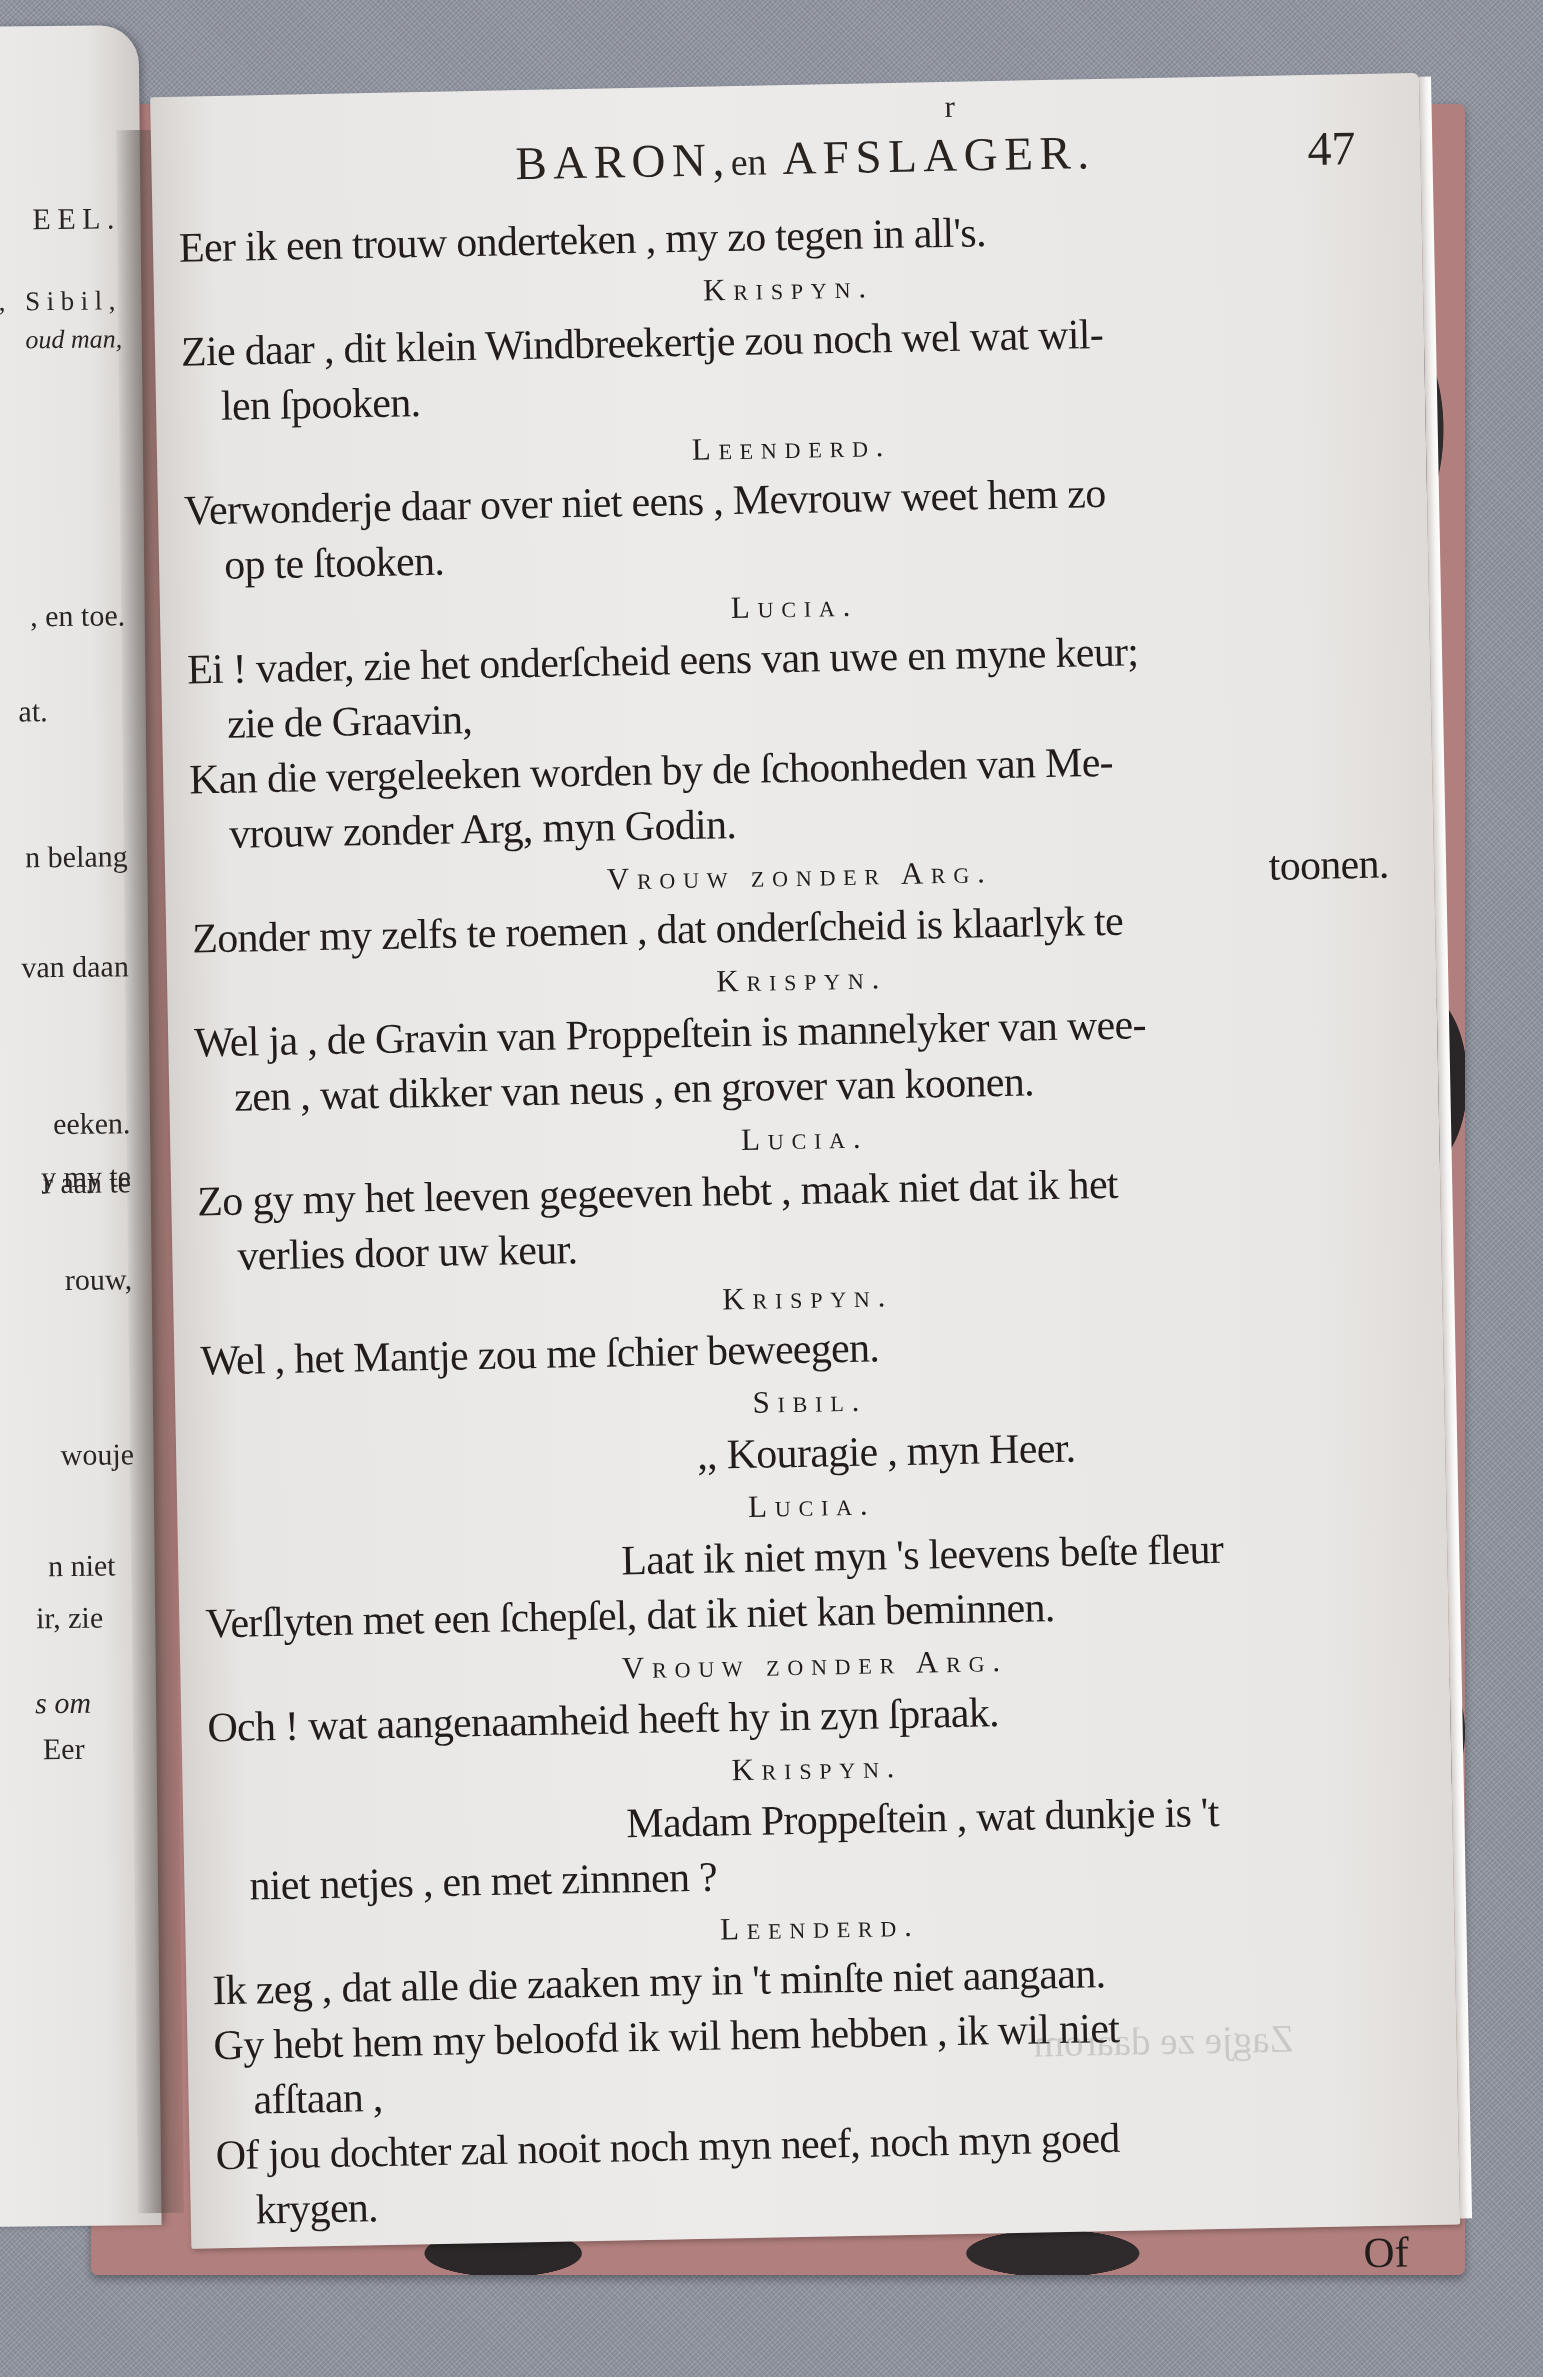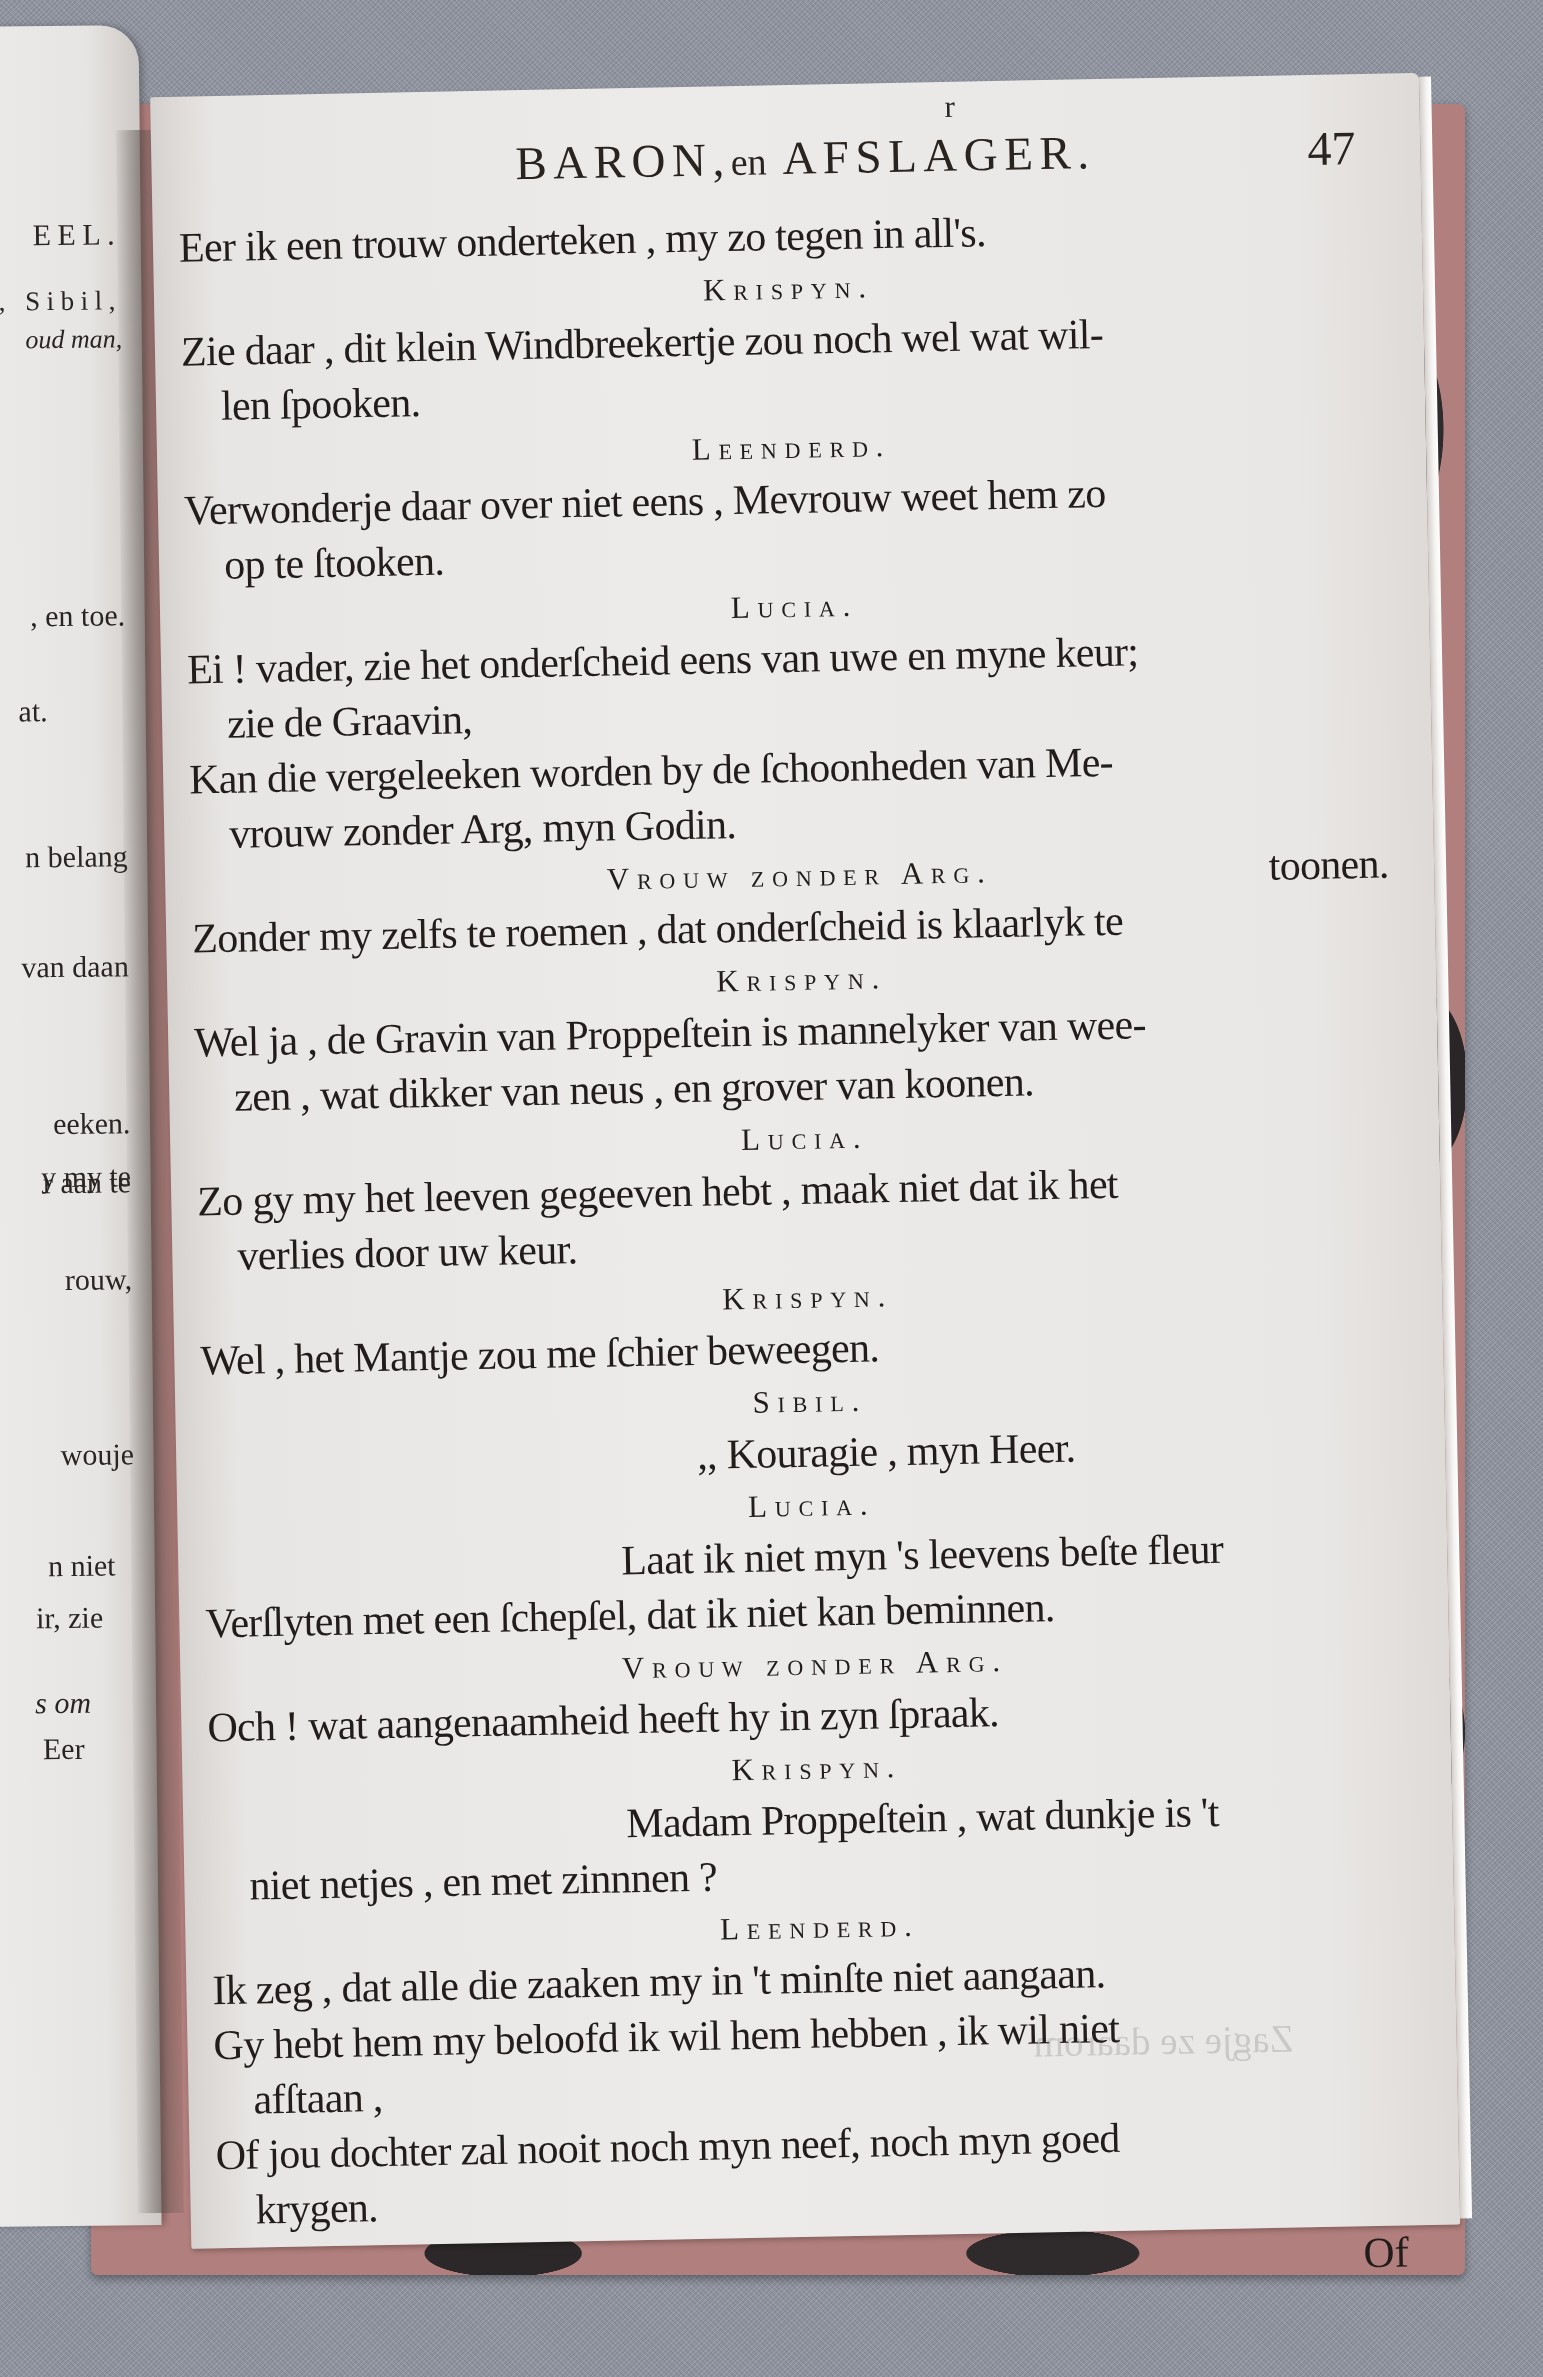--- a/index.html
+++ b/index.html
@@ -104,21 +104,21 @@
     }
   </style>
 </head>
 <body>
 
 <div class="cloth"></div>
 
 <div class="cover"></div>
 
 <div class="left-page">
-  <div class="left-line caps" style="top:192px;">EEL.</div>
+  <div class="left-line caps" style="top:176px;">EEL.</div>
   <div class="left-line caps" style="top:260px; font-size:27px;">o, Sibil,</div>
   <div class="left-line italic" style="top:299px; font-size:26px;">oud man,</div>
   <div class="left-line" style="top:573px;">, en toe.</div>
   <div class="left-line" style="top:668px; right:98px;">at.</div>
   <div class="left-line" style="top:814px;">n belang</div>
   <div class="left-line" style="top:924px;">van daan</div>
   <div class="left-line" style="top:1092px;margin-top:42px;">y my te</div>
   <div class="left-line" style="top:1081px;">eeken.</div>
   <div class="left-line" style="top:1126px;margin-top:14px;">r aan te</div>
   <div class="left-line" style="top:1237px;">rouw,</div>

